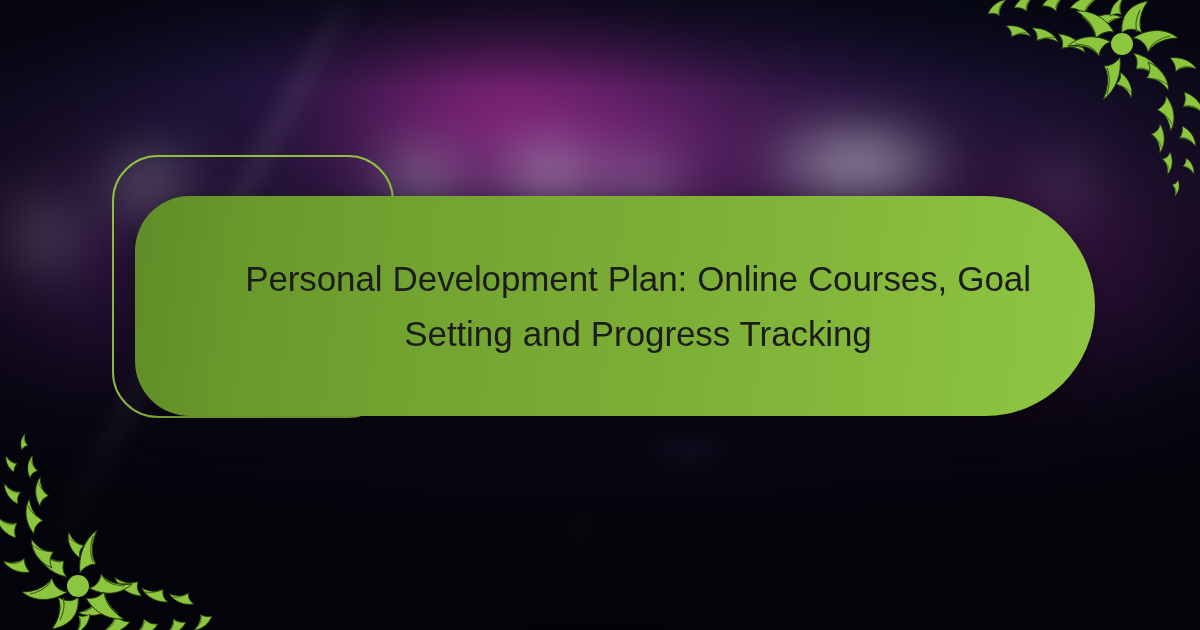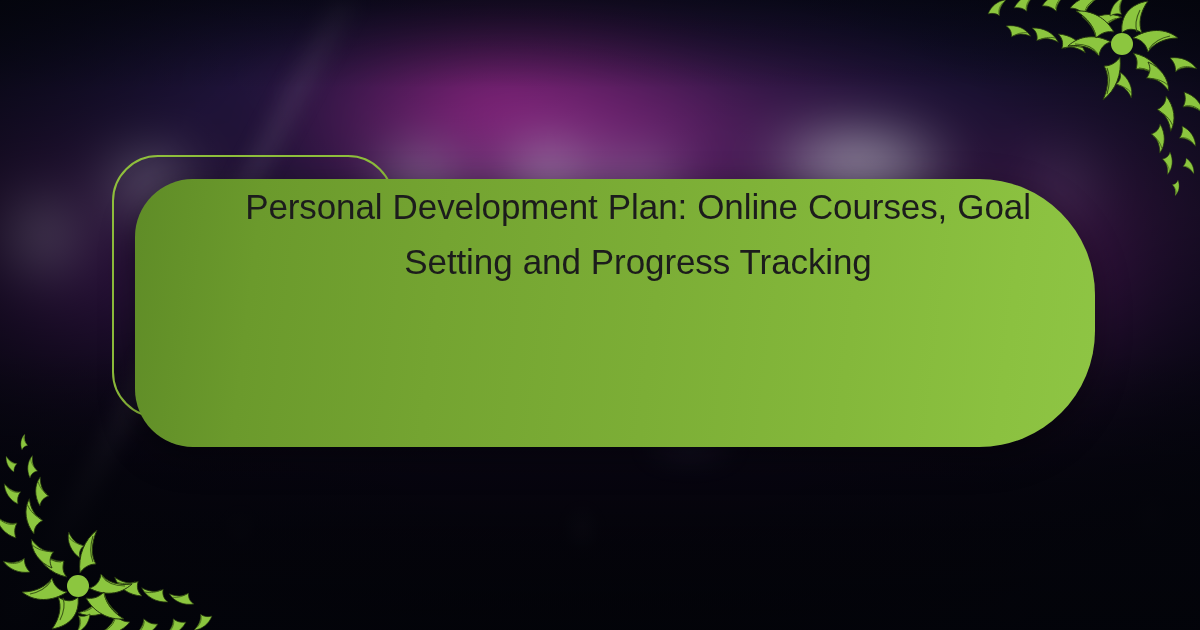--- a/index.html
+++ b/index.html
@@ -92,33 +92,34 @@
     position:absolute;
     left:112px; top:155px;
     width:282px; height:263px;
     border:2.5px solid #8FBF3C;
     border-radius:46px;
     background:transparent;
   }
 
   .card {
     position:absolute;
-    left:135px; top:179px;
-    width:960px; height:268px;
+    left:135px; top:196px;
+    width:960px; height:220px;
     border-radius:58px 116px 116px 58px;
     background:linear-gradient(97deg,
         #5f8c27 0%,
         #6b9a2c 13%,
         #74a431 32%,
         #7cae36 54%,
         #84b83b 74%,
         #8bc140 90%,
         #8ec544 100%);
     box-shadow:0 10px 34px rgba(0,0,0,0.38);
     display:flex;
+    align-items:center;
     justify-content:center;
   }
 
   .card-title {
     width:800px;
     margin-left:46px;
     text-align:center;
     font-family:"Liberation Sans", sans-serif;
     font-size:35px;
     line-height:1.58;

